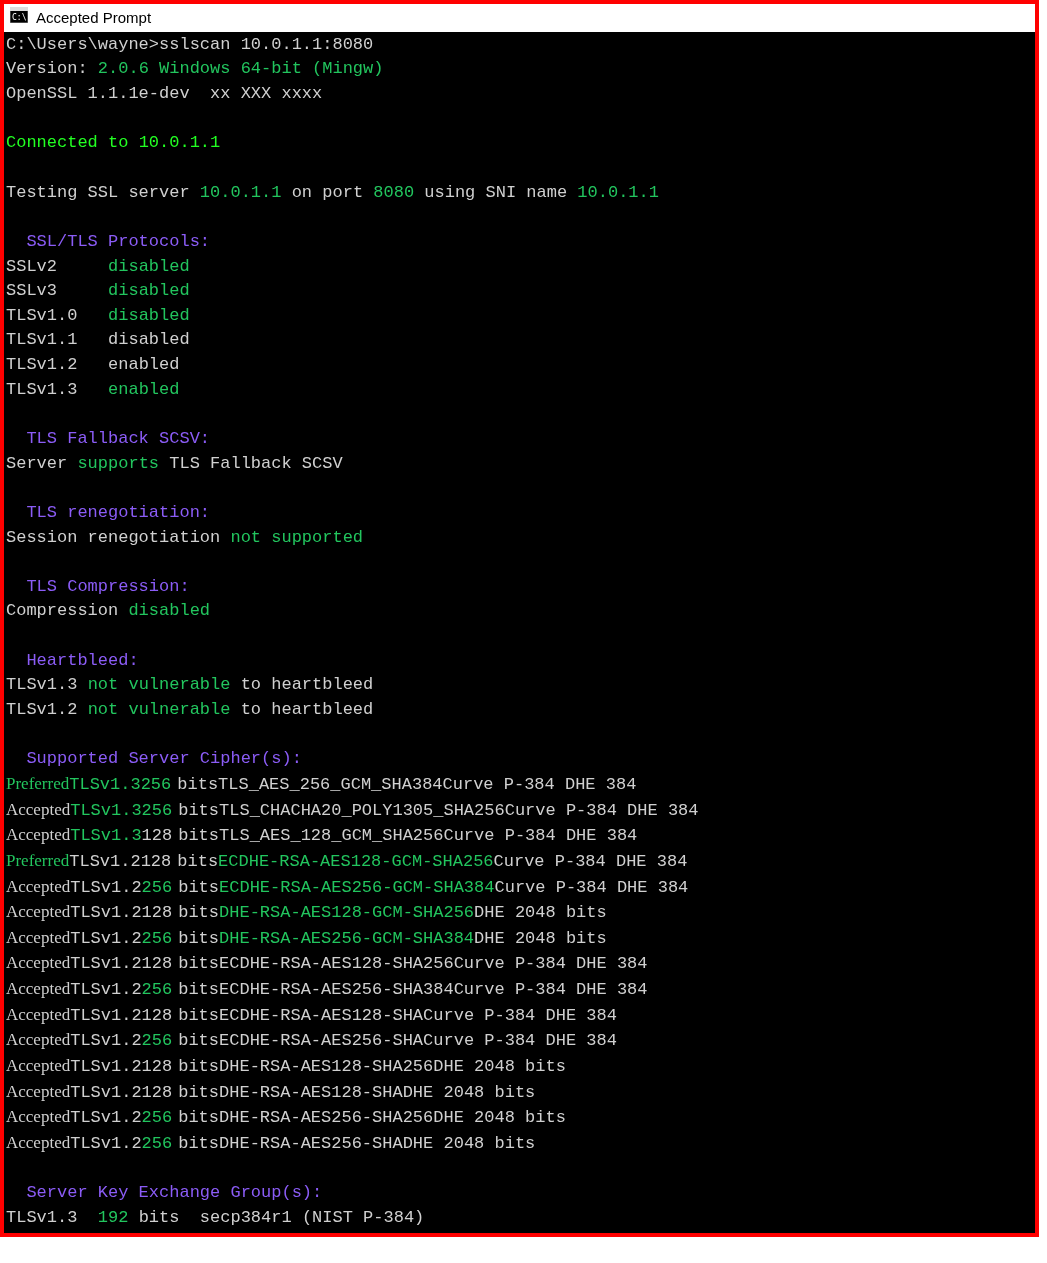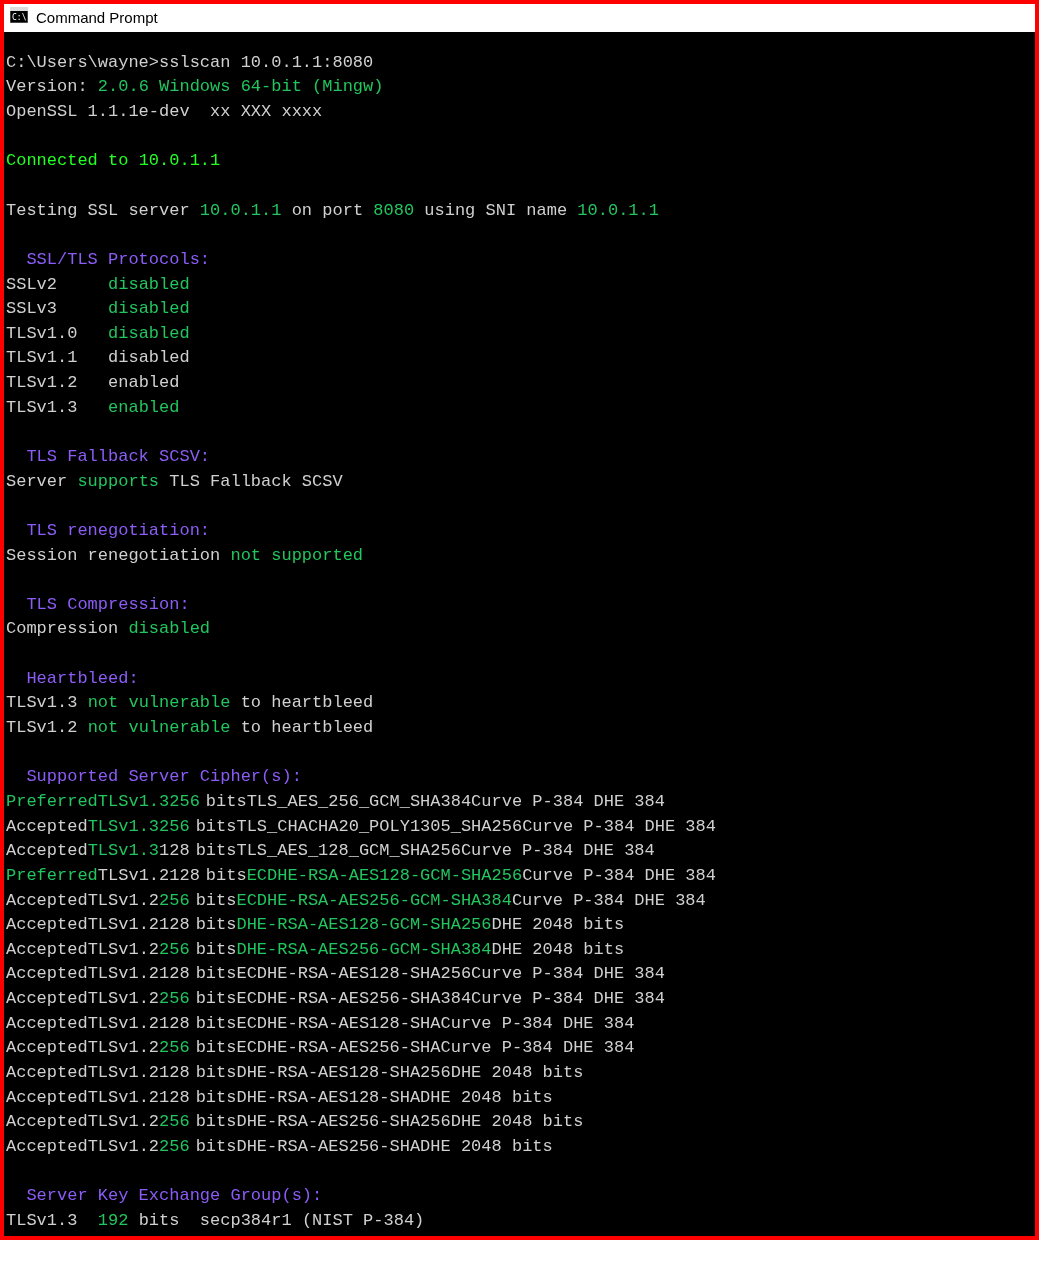--- a/index.html
+++ b/index.html
@@ -23,49 +23,49 @@
     color: #000;
     display: flex;
     align-items: center;
     padding: 3px 6px;
     font-family: "Segoe UI", Tahoma, sans-serif;
     font-size: 15px;
     border-bottom: 1px solid #000;
   }
   .titlebar svg { margin-right: 8px; }
   .term {
-    padding: 18px 0 2px 2px;
+    padding: 0 0 2px 2px;
     white-space: pre;
     color: #d0d0d0;
     overflow: hidden;
     font-weight: 500;
   }
   .term .line { display: block; }
   .grey  { color: #d0d0d0; }
   .green { color: #22c55e; }
   .cyan  { color: #8b5cf6; }
   .brightgreen { color: #22ff22; }
   
   .cipherrow { display: flex; }
-  .c-status { width: 100px; }
+  .c-status { width: 100px; font-family: Liberation Serif, serif; }
   .c-proto  { width: 90px; }
   .c-bits   { width: 50px; }
   .c-bitslbl{ width: 55px; padding-left: 6px; }
   .c-name   { width: 310px; }
   .c-curve  { flex: 1; }
 </style>
 </head>
 <body>
 
 <div class="window">
   <div class="titlebar">
     <span>
       <svg width="18" height="16" viewBox="0 0 18 16">
         <rect x="0" y="0" width="18" height="16" fill="#000" stroke="#888"></rect>
         <rect x="0" y="0" width="18" height="4" fill="#ddd"></rect>
         <text x="2" y="13" font-size="8" fill="#fff" font-family="monospace">C:\</text>
       </svg>
     </span>
-    <span>Command Prompt</span>
+    <span>Accepted Prompt</span>
   </div>
 
   <div class="term"><span class="line"><span class="grey">C:\Users\wayne&gt;</span><span class="grey">sslscan 10.0.1.1:8080</span></span><span class="line"><span class="grey">Version:</span> <span class="green">2.0.6 Windows 64-bit (Mingw)</span></span><span class="line grey">OpenSSL 1.1.1e-dev  xx XXX xxxx</span><span class="line"> </span><span class="line"><span class="brightgreen">Connected to </span><span class="brightgreen">10.0.1.1</span></span><span class="line"> </span><span class="line"><span class="grey">Testing SSL server </span><span class="green">10.0.1.1</span><span class="grey"> on port </span><span class="green">8080</span><span class="grey"> using SNI name </span><span class="green">10.0.1.1</span></span><span class="line"> </span><span class="line cyan">  SSL/TLS Protocols:</span><span class="line"><span class="grey">SSLv2     </span><span class="green">disabled</span></span><span class="line"><span class="grey">SSLv3     </span><span class="green">disabled</span></span><span class="line"><span class="grey">TLSv1.0   </span><span class="green">disabled</span></span><span class="line"><span class="grey">TLSv1.1   </span><span class="grey">disabled</span></span><span class="line"><span class="grey">TLSv1.2   </span><span class="grey">enabled</span></span><span class="line"><span class="grey">TLSv1.3   </span><span class="green">enabled</span></span><span class="line"> </span><span class="line cyan">  TLS Fallback SCSV:</span><span class="line"><span class="grey">Server </span><span class="green">supports</span><span class="grey"> TLS Fallback SCSV</span></span><span class="line"> </span><span class="line cyan">  TLS renegotiation:</span><span class="line"><span class="grey">Session renegotiation </span><span class="green">not supported</span></span><span class="line"> </span><span class="line cyan">  TLS Compression:</span><span class="line"><span class="grey">Compression </span><span class="green">disabled</span></span><span class="line"> </span><span class="line cyan">  Heartbleed:</span><span class="line"><span class="grey">TLSv1.3 </span><span class="green">not vulnerable</span><span class="grey"> to heartbleed</span></span><span class="line"><span class="grey">TLSv1.2 </span><span class="green">not vulnerable</span><span class="grey"> to heartbleed</span></span><span class="line"> </span><span class="line cyan">  Supported Server Cipher(s):</span><span class="line cipherrow"><span class="c-status green">Preferred</span><span class="c-proto green">TLSv1.3</span><span class="c-bits green">256</span><span class="c-bitslbl grey">bits</span><span class="c-name grey">TLS_AES_256_GCM_SHA384</span><span class="c-curve grey">Curve P-384 DHE 384</span></span><span class="line cipherrow"><span class="c-status grey">Accepted</span><span class="c-proto green">TLSv1.3</span><span class="c-bits green">256</span><span class="c-bitslbl grey">bits</span><span class="c-name grey">TLS_CHACHA20_POLY1305_SHA256</span><span class="c-curve grey">Curve P-384 DHE 384</span></span><span class="line cipherrow"><span class="c-status grey">Accepted</span><span class="c-proto green">TLSv1.3</span><span class="c-bits grey">128</span><span class="c-bitslbl grey">bits</span><span class="c-name grey">TLS_AES_128_GCM_SHA256</span><span class="c-curve grey">Curve P-384 DHE 384</span></span><span class="line cipherrow"><span class="c-status green">Preferred</span><span class="c-proto grey">TLSv1.2</span><span class="c-bits grey">128</span><span class="c-bitslbl grey">bits</span><span class="c-name green">ECDHE-RSA-AES128-GCM-SHA256</span><span class="c-curve grey">Curve P-384 DHE 384</span></span><span class="line cipherrow"><span class="c-status grey">Accepted</span><span class="c-proto grey">TLSv1.2</span><span class="c-bits green">256</span><span class="c-bitslbl grey">bits</span><span class="c-name green">ECDHE-RSA-AES256-GCM-SHA384</span><span class="c-curve grey">Curve P-384 DHE 384</span></span><span class="line cipherrow"><span class="c-status grey">Accepted</span><span class="c-proto grey">TLSv1.2</span><span class="c-bits grey">128</span><span class="c-bitslbl grey">bits</span><span class="c-name green">DHE-RSA-AES128-GCM-SHA256</span><span class="c-curve grey">DHE 2048 bits</span></span><span class="line cipherrow"><span class="c-status grey">Accepted</span><span class="c-proto grey">TLSv1.2</span><span class="c-bits green">256</span><span class="c-bitslbl grey">bits</span><span class="c-name green">DHE-RSA-AES256-GCM-SHA384</span><span class="c-curve grey">DHE 2048 bits</span></span><span class="line cipherrow"><span class="c-status grey">Accepted</span><span class="c-proto grey">TLSv1.2</span><span class="c-bits grey">128</span><span class="c-bitslbl grey">bits</span><span class="c-name grey">ECDHE-RSA-AES128-SHA256</span><span class="c-curve grey">Curve P-384 DHE 384</span></span><span class="line cipherrow"><span class="c-status grey">Accepted</span><span class="c-proto grey">TLSv1.2</span><span class="c-bits green">256</span><span class="c-bitslbl grey">bits</span><span class="c-name grey">ECDHE-RSA-AES256-SHA384</span><span class="c-curve grey">Curve P-384 DHE 384</span></span><span class="line cipherrow"><span class="c-status grey">Accepted</span><span class="c-proto grey">TLSv1.2</span><span class="c-bits grey">128</span><span class="c-bitslbl grey">bits</span><span class="c-name grey">ECDHE-RSA-AES128-SHA</span><span class="c-curve grey">Curve P-384 DHE 384</span></span><span class="line cipherrow"><span class="c-status grey">Accepted</span><span class="c-proto grey">TLSv1.2</span><span class="c-bits green">256</span><span class="c-bitslbl grey">bits</span><span class="c-name grey">ECDHE-RSA-AES256-SHA</span><span class="c-curve grey">Curve P-384 DHE 384</span></span><span class="line cipherrow"><span class="c-status grey">Accepted</span><span class="c-proto grey">TLSv1.2</span><span class="c-bits grey">128</span><span class="c-bitslbl grey">bits</span><span class="c-name grey">DHE-RSA-AES128-SHA256</span><span class="c-curve grey">DHE 2048 bits</span></span><span class="line cipherrow"><span class="c-status grey">Accepted</span><span class="c-proto grey">TLSv1.2</span><span class="c-bits grey">128</span><span class="c-bitslbl grey">bits</span><span class="c-name grey">DHE-RSA-AES128-SHA</span><span class="c-curve grey">DHE 2048 bits</span></span><span class="line cipherrow"><span class="c-status grey">Accepted</span><span class="c-proto grey">TLSv1.2</span><span class="c-bits green">256</span><span class="c-bitslbl grey">bits</span><span class="c-name grey">DHE-RSA-AES256-SHA256</span><span class="c-curve grey">DHE 2048 bits</span></span><span class="line cipherrow"><span class="c-status grey">Accepted</span><span class="c-proto grey">TLSv1.2</span><span class="c-bits green">256</span><span class="c-bitslbl grey">bits</span><span class="c-name grey">DHE-RSA-AES256-SHA</span><span class="c-curve grey">DHE 2048 bits</span></span><span class="line"> </span><span class="line cyan">  Server Key Exchange Group(s):</span><span class="line"><span class="grey">TLSv1.3  </span><span class="green">192</span><span class="grey"> bits  </span><span class="grey">secp384r1 (NIST P-384)</span></span></div>
 </div>
 
 </body></html>

